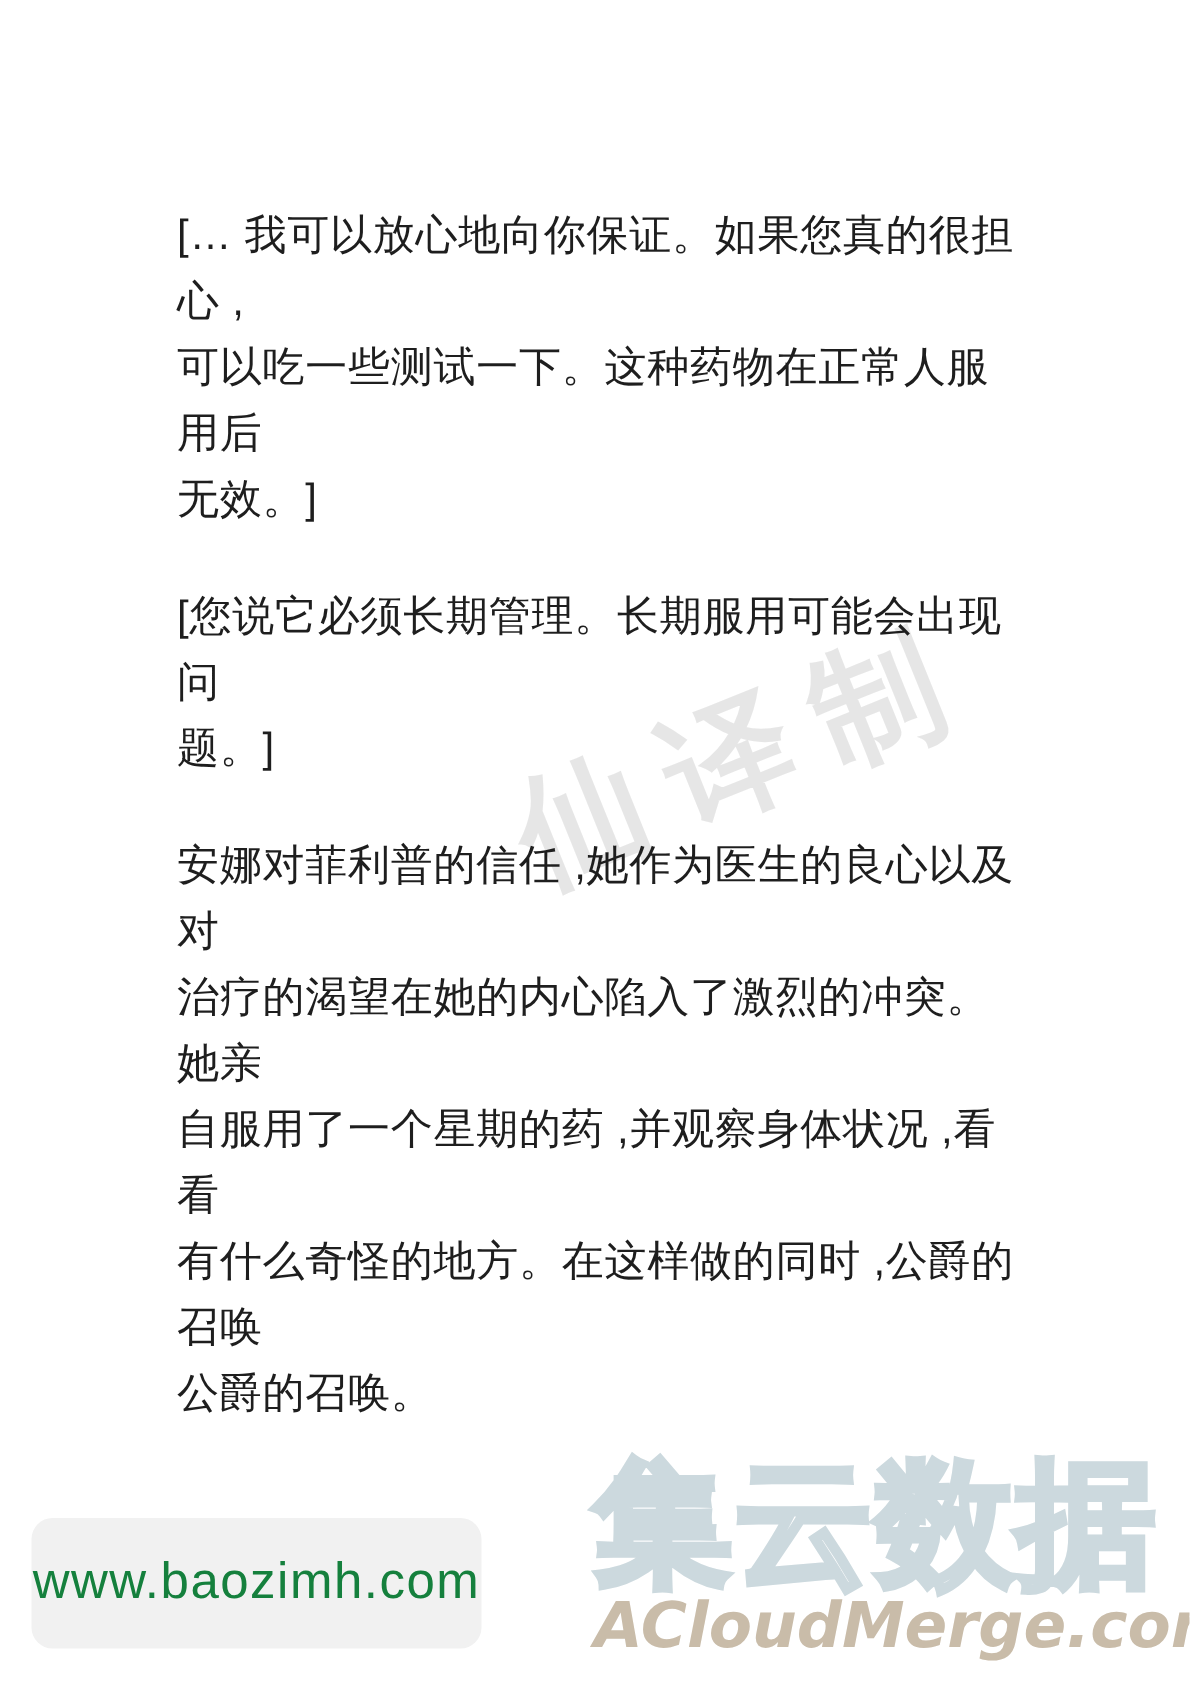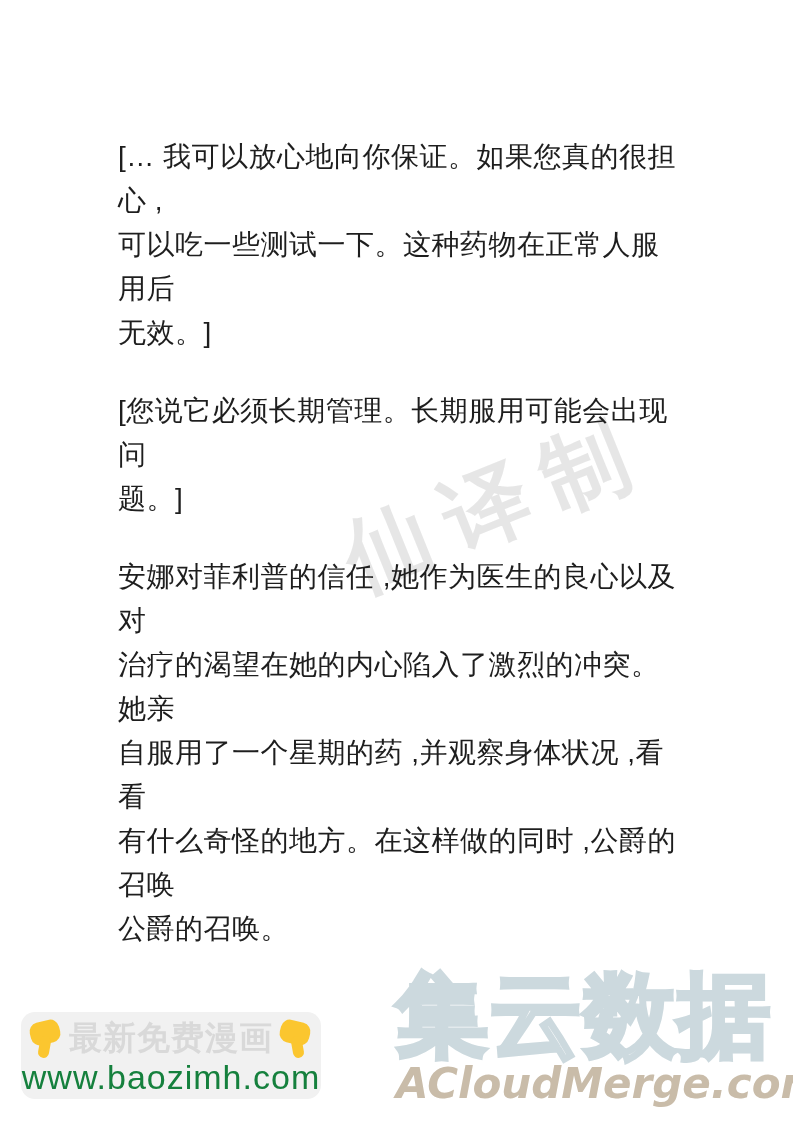--- a/index.html
+++ b/index.html
@@ -128,31 +128,20 @@
 治疗的渴望在她的内心陷入了激烈的冲突。她亲
 自服用了一个星期的药 ,并观察身体状况 ,看看
 有什么奇怪的地方。在这样做的同时 ,公爵的召唤
 公爵的召唤。</p>
 
   </main>
 
   <div class="wm-diagonal">仙译制</div>
 
   <div class="footer-left">
-    <div class="fl-line1">
-      <span class="hand">
-        <span class="palm"></span>
-        <span class="finger"></span>
-      </span>
-      <span class="fl-text">最新免费漫画</span>
-      <span class="hand mirror">
-        <span class="palm"></span>
-        <span class="finger"></span>
-      </span>
-    </div>
     <div class="fl-line2">www.baozimh.com</div>
   </div>
 
   <div class="footer-right">
     <div class="fr-title">集云数据</div>
     <div class="fr-url">ACloudMerge.com</div>
   </div>
 
 </div>
 

